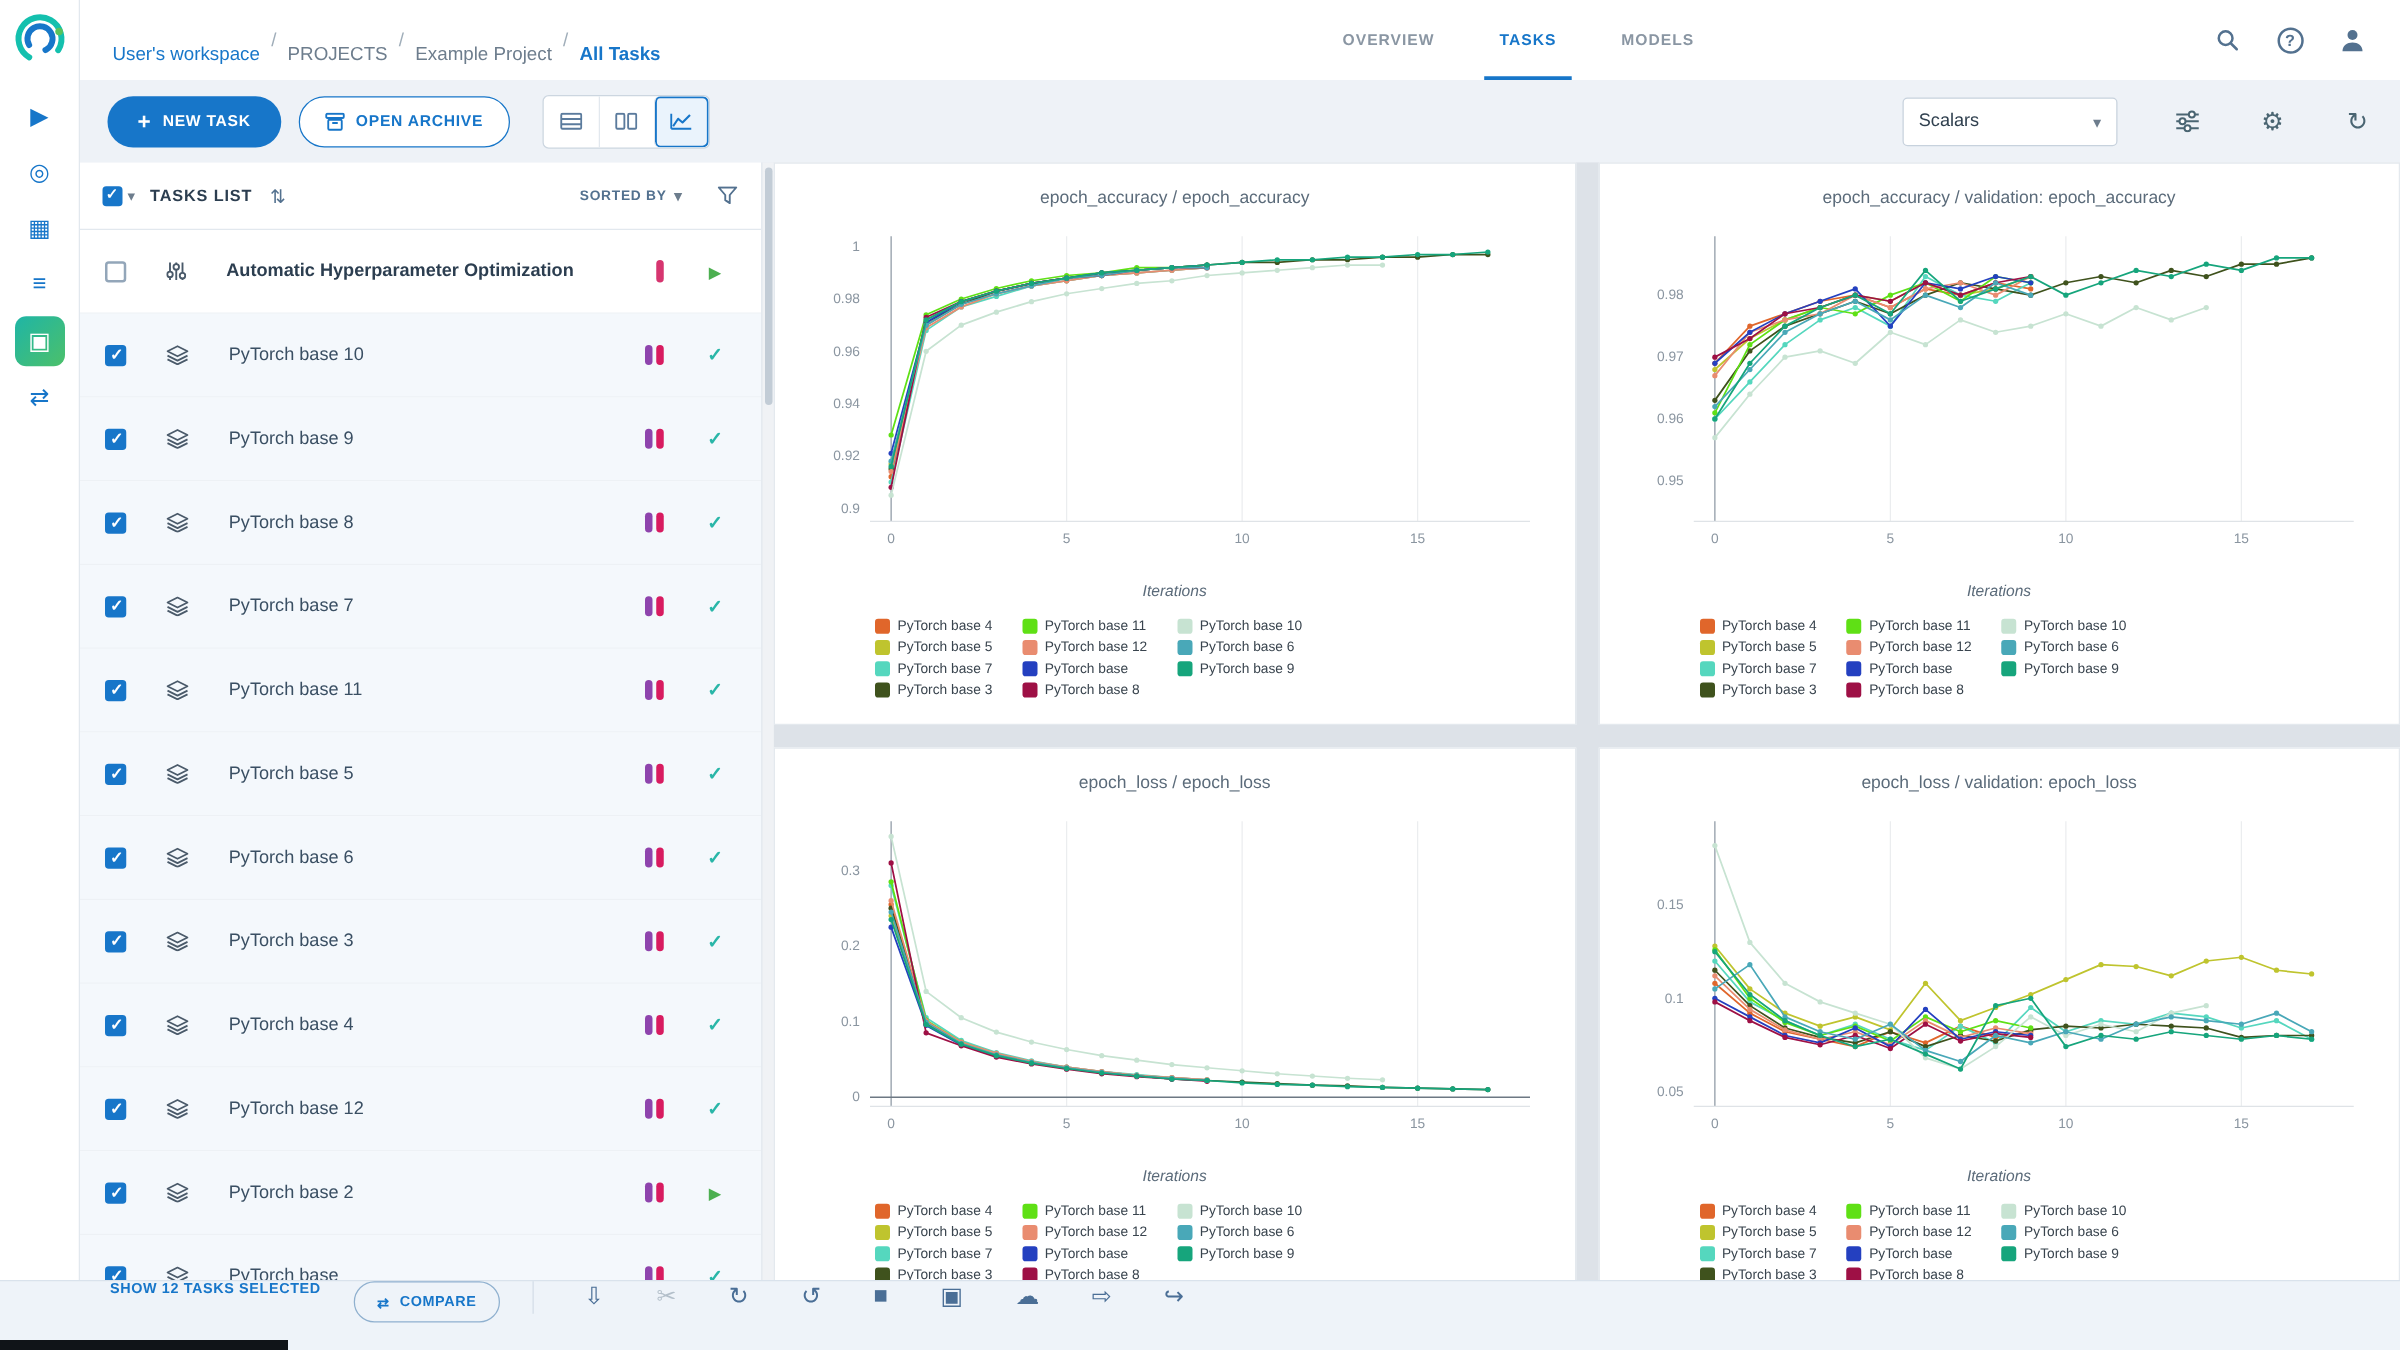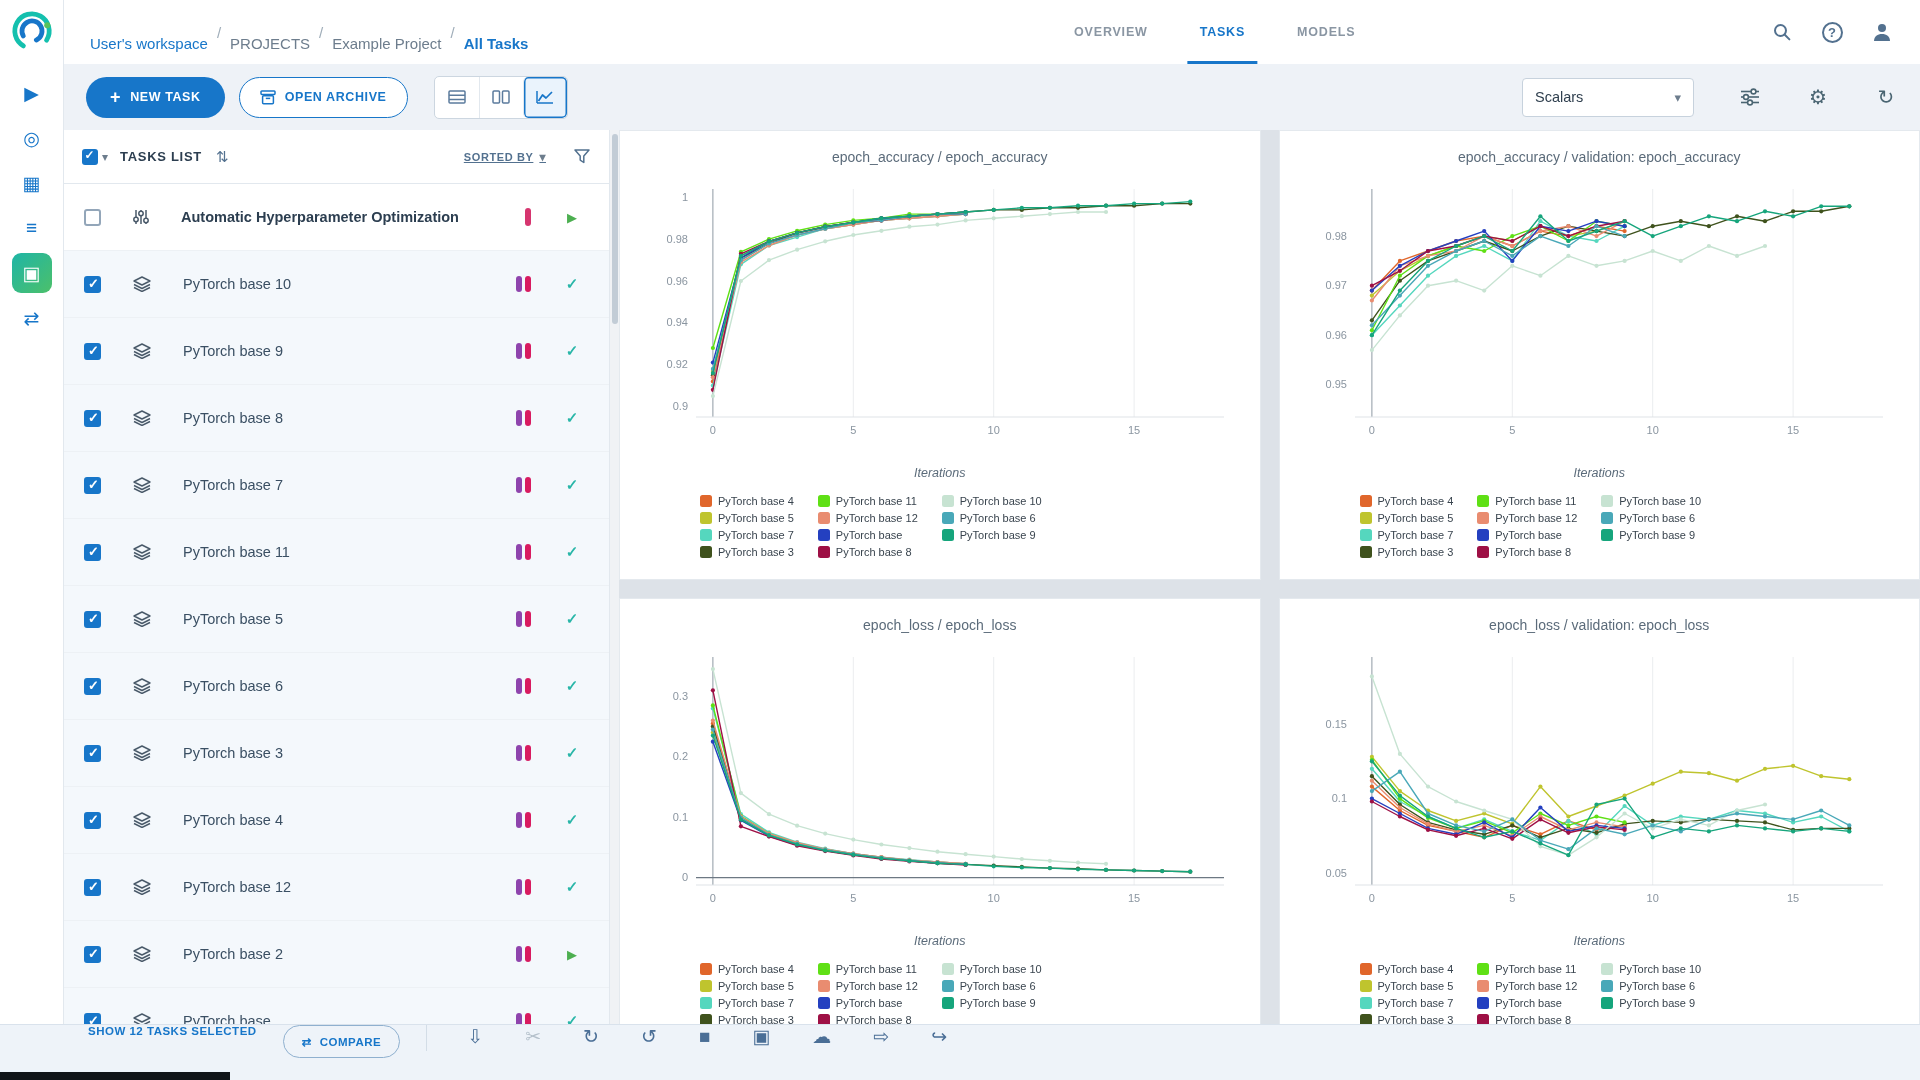--- a/index.html
+++ b/index.html
@@ -49,21 +49,21 @@
   .content { height:894px; display:flex; min-height:0; }
 
   .tasks-panel { width:545px; background:#fff; display:flex; flex-direction:column; overflow:hidden; flex-shrink:0; }
   .panel-header { height:54px; display:flex; align-items:center; padding:0 18px; border-bottom:1px solid #e2e8ee; flex-shrink:0; }
   .selall { display:flex; align-items:center; gap:4px; cursor:pointer; }
   .cb { width:16px; height:16px; border-radius:3px; background:#1776c9; position:relative; }
   .cb::after { content:"✓"; position:absolute; left:2.5px; top:-1px; color:#fff; font-size:12px; font-weight:bold; }
   .caret { color:#6d7d8d; font-size:12px; }
   .panel-title { font-size:13px; font-weight:bold; letter-spacing:.7px; color:#2c3e50; margin-left:12px; }
   .list-settings { margin-left:14px; color:#53718f; font-size:15px; cursor:pointer; }
-  .sortedby { margin-left:auto; display:flex; align-items:center; gap:6px; font-size:11px; font-weight:bold; letter-spacing:.6px; color:#53718f; cursor:pointer;text-decoration:underline; }
+  .sortedby { margin-left:auto; display:flex; align-items:center; gap:6px; font-size:11px; font-weight:bold; letter-spacing:.6px; color:#53718f; cursor:pointer; }
   .filter { margin-left:28px; cursor:pointer; display:flex; }
 
   .task-rows { flex:1; overflow:hidden; }
   .task-row { height:67px; display:flex; align-items:center; padding:0 28px 0 20px; gap:32px; background:#fff; border-bottom:1px solid #edf1f5; cursor:pointer; }
   .task-row.checked { background:#f4f8fc; }
   .cbx { width:17px; height:17px; border-radius:3px; border:2px solid #93a6b9; background:#fff; flex-shrink:0; position:relative; }
   .cbx.on { background:#1776c9; border-color:#1776c9; }
   .cbx.on::after { content:"✓"; position:absolute; left:2px; top:-2px; color:#fff; font-size:13px; font-weight:bold; }
   .type-icon { display:flex; align-items:center; flex-shrink:0; }
   .task-label { font-size:14.5px; color:#3a4f63; white-space:nowrap; overflow:hidden; text-overflow:ellipsis; }

